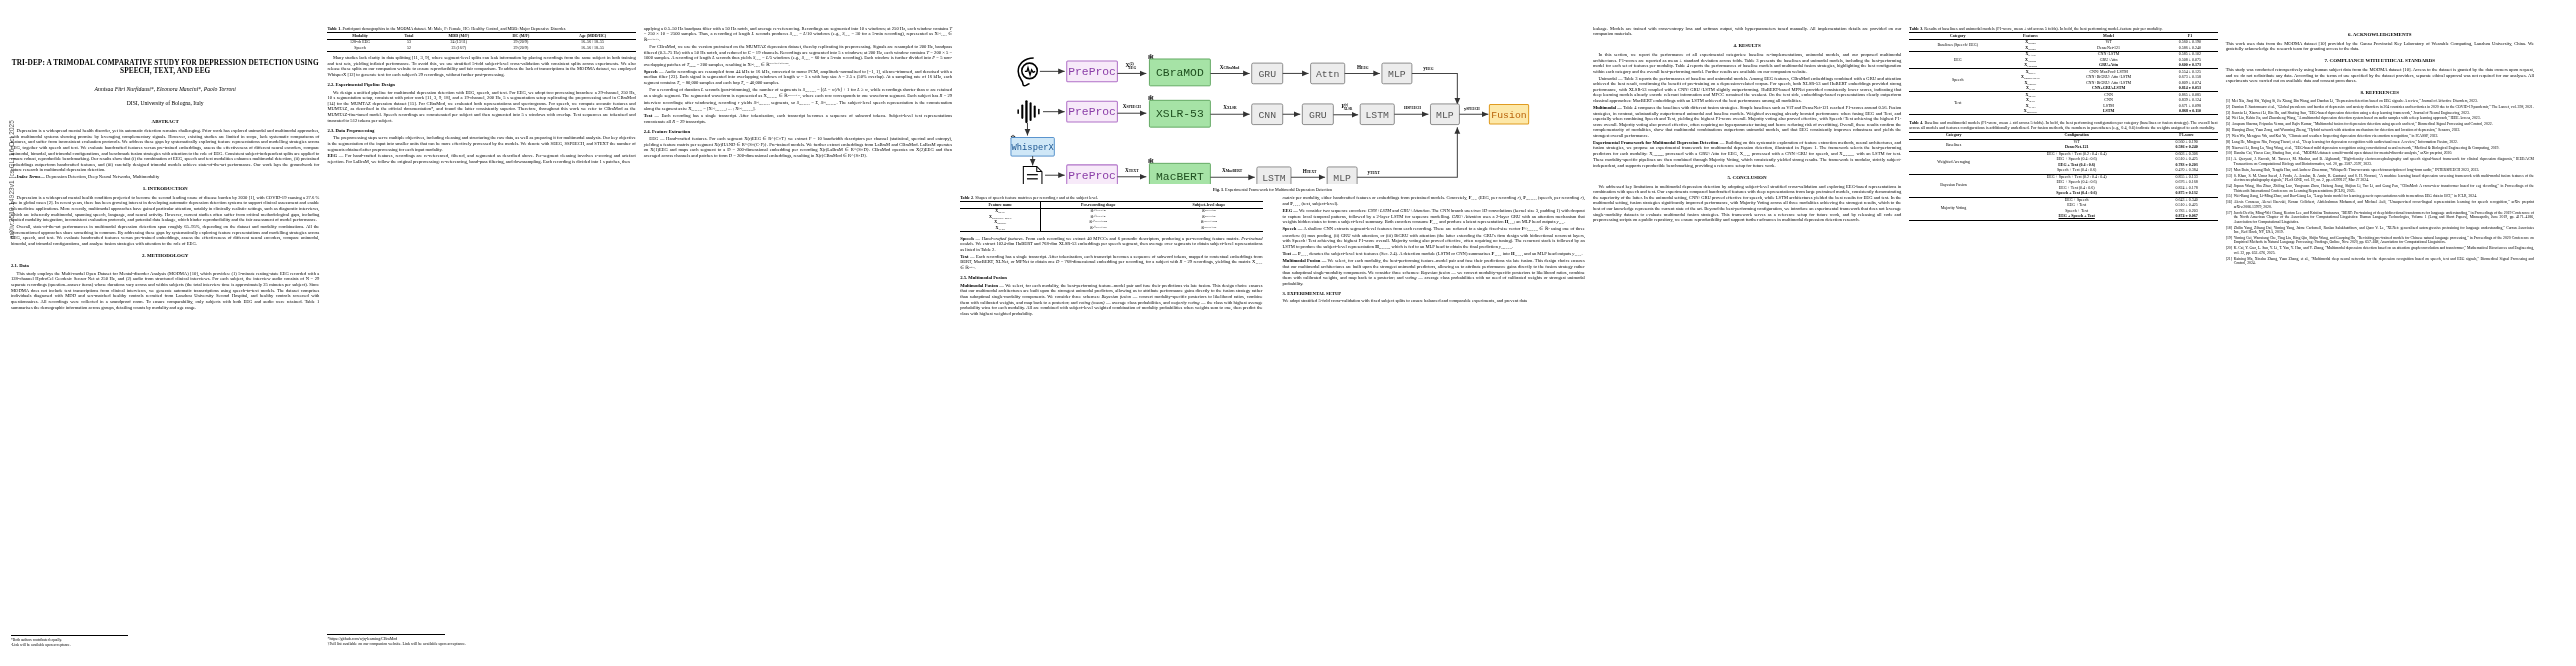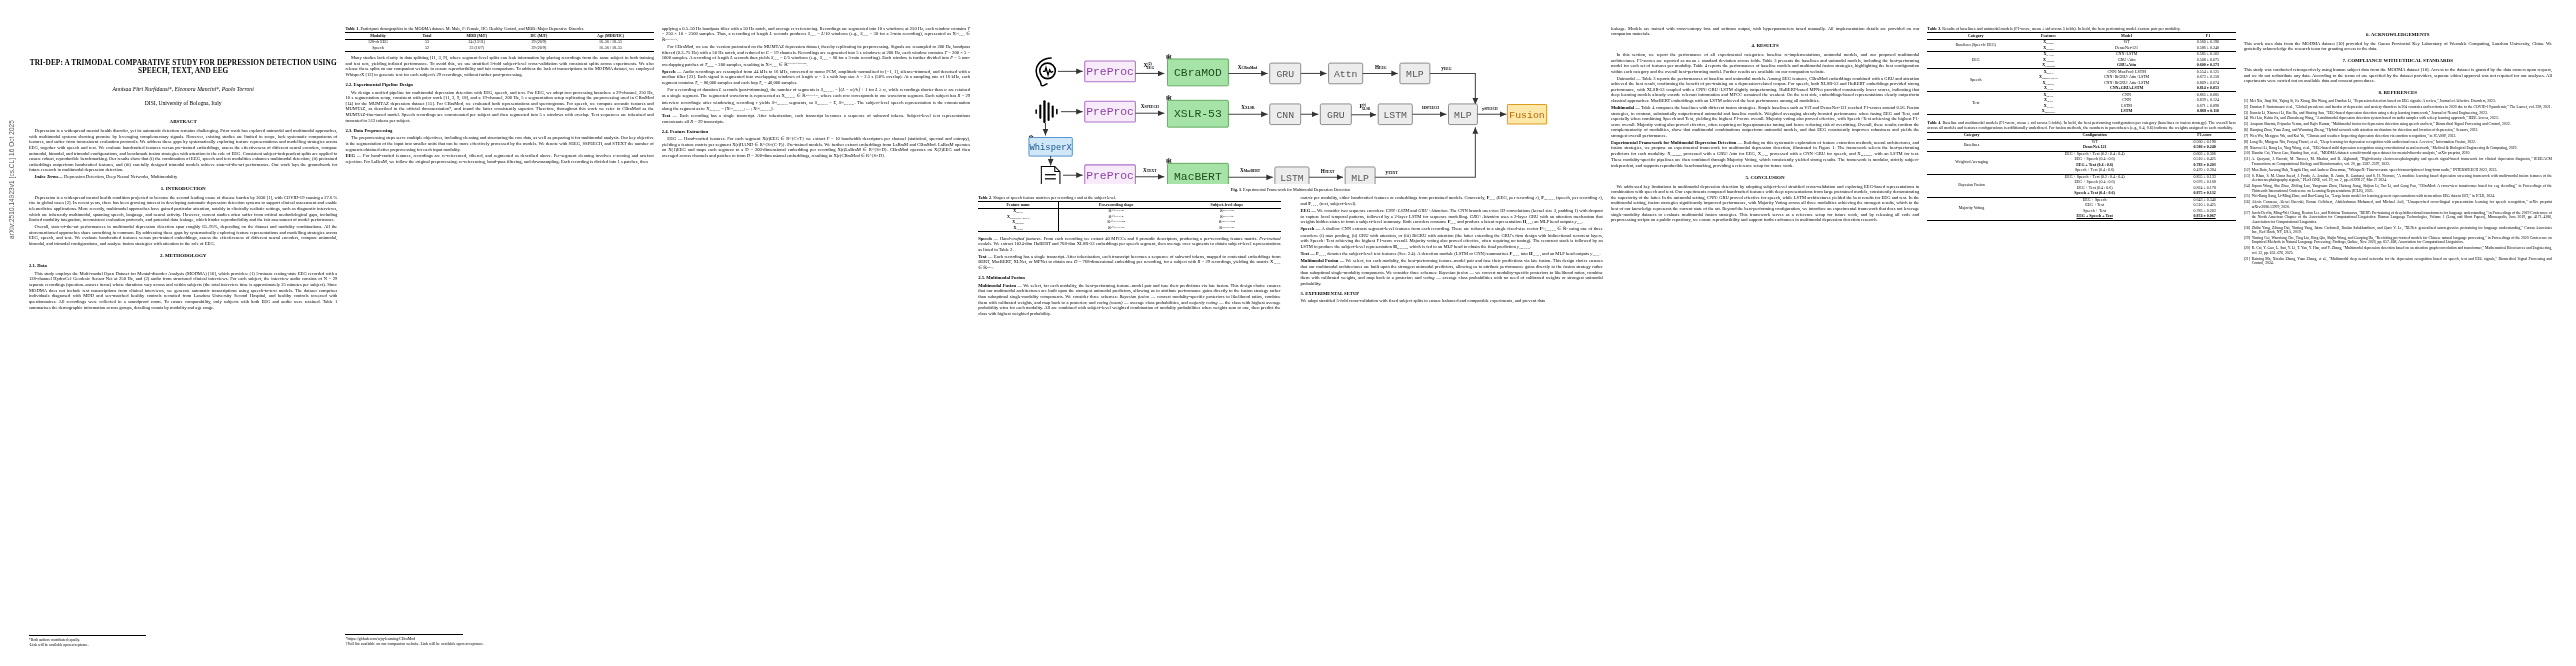--- a/index.html
+++ b/index.html
@@ -1,20 +1,20 @@
 <!DOCTYPE html>
 <html style="font-size:9px"><head>
 <meta charset="utf-8">
 <style>
   html,body{margin:0;padding:0;background:#fff;}
   body{width:2576px;height:667px;font-family:"Liberation Serif",serif;color:#000;overflow:hidden;}
   .page{position:relative;width:2576px;height:667px;background:#fff;}
   .arxiv{position:absolute;left:7.8px;top:239px;transform:rotate(-90deg);transform-origin:left top;
          font-family:"Liberation Sans",sans-serif;font-size:6.4px;color:#555;white-space:nowrap;letter-spacing:0.1px;}
-  .cols{position:absolute;left:29px;top:25.6px;width:2523px;height:622px;
+  .cols{position:absolute;left:11px;top:25.6px;width:2523px;height:622px;
         display:grid;grid-template-columns:repeat(8,1fr);column-gap:8px;}
   .col{position:relative;font-size:4.6px;line-height:1.23;text-align:justify;}
   .title{font-weight:bold;font-size:7.3px;line-height:1.22;text-align:center;margin:33px 0 0 0;letter-spacing:0.1px;}
   .authors{font-style:italic;font-size:5.7px;text-align:center;margin:9.4px 0 0 0;}
   .affil{font-size:5.6px;text-align:center;margin:7.2px 0 0 0;}
   h2.sec{font-weight:bold;font-size:5px;text-align:center;margin:6.1px 0 2.8px 0;text-transform:uppercase;}
   h3.sub{font-weight:bold;font-size:4.7px;text-align:left;margin:4.4px 0 1.7px 0;}
   .abshead{font-weight:bold;font-size:5px;text-align:center;margin:12.2px 0 2.8px 0;}
   p{margin:0 0 1.1px 0;text-indent:5.6px;}
   p.ni{text-indent:0;}

